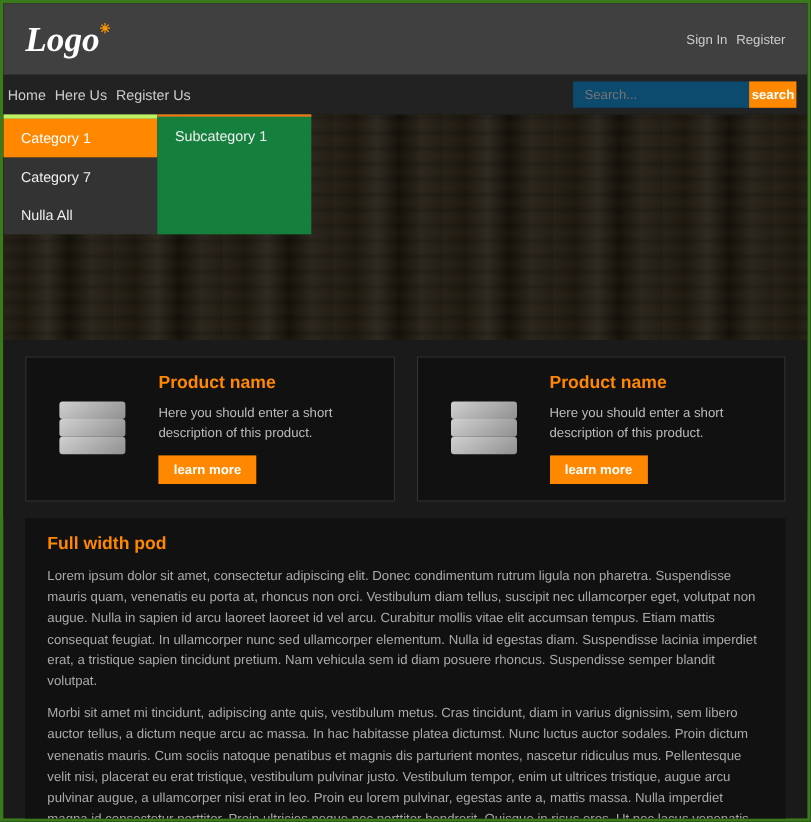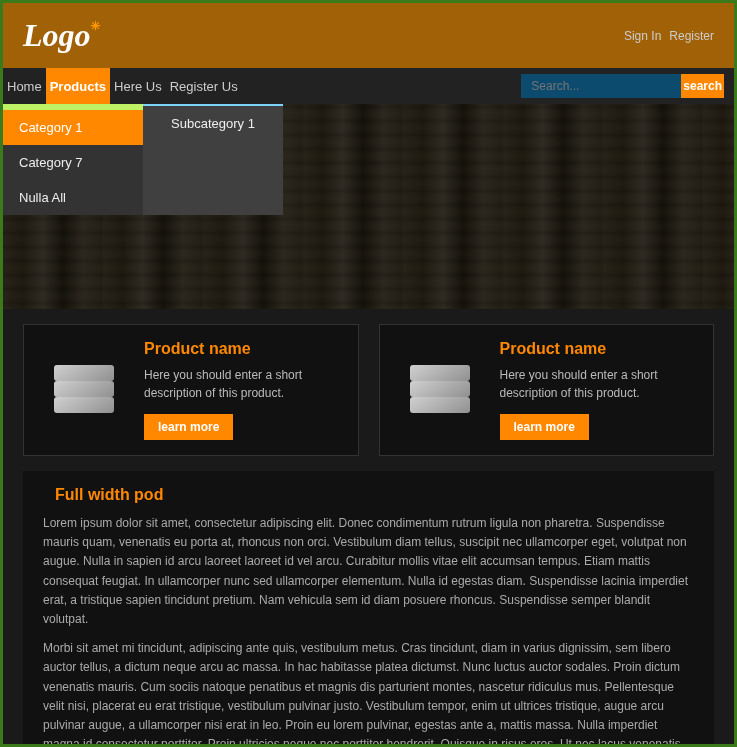--- a/index.html
+++ b/index.html
@@ -7,21 +7,21 @@
       width: 737px;
       height: 747px;
       background: #1a1a1a;
       font-family: Arial, Helvetica, sans-serif;
       overflow: hidden;
       border: 3px solid #3a7a1a;
     }
 
     
     .header {
-      background: #a16207;
+      background: #404040;
       padding: 10px 20px;
       display: flex;
       align-items: center;
       justify-content: space-between;
       height: 65px;
     }
     .logo-text {
       font-family: Georgia, serif;
       font-style: italic;
       font-size: 32px;
@@ -107,38 +107,37 @@
     .dropdown-wrapper {
       position: absolute;
       top: 36px;
       left: 0;
       display: flex;
       z-index: 200;
     }
     .dropdown-col1 {
       background: #333;
       width: 140px;
-      border-top: 6px solid #bef264;
+      border-top: 4px solid #bef264;
     }
     .dropdown-col1 .dd-item {
       padding: 10px 16px;
       color: #eee;
       font-size: 13px;
       cursor: pointer;
       display: block;
     }
     .dropdown-col1 .dd-item.active {
       background: #ff8800;
       color: #fff;
     }
     .dropdown-col2 {
-      background: #404040;
+      background: #15803d;
       width: 140px;
-      border-top: 2px solid #7dd3fc;
-      text-align: center;
+      border-top: 2px solid #f97316;
     }
     .dropdown-col2 .dd-item {
       padding: 10px 16px;
       color: #eee;
       font-size: 13px;
       cursor: pointer;
       display: block;
     }
 
     
@@ -243,21 +242,20 @@
     .full-pod {
       background: #111;
       margin: 0 20px 10px 20px;
       padding: 15px 20px;
     }
     .full-pod-title {
       color: #ff8800;
       font-size: 16px;
       font-weight: bold;
       margin-bottom: 10px;
-      margin-left: 12px;
     }
     .full-pod p {
       color: #aaa;
       font-size: 12px;
       line-height: 1.6;
       margin-bottom: 10px;
     }
   </style>
 </head>
 <body>
@@ -267,21 +265,20 @@
   <div class="header-links">
     <a href="#">Sign In</a>
     <span> </span>
     <a href="#">Register</a>
   </div>
 </div>
 
 <div class="nav-bar">
   <div class="nav-links">
     <a href="#">Home</a>
-    <a href="#" class="active">Products</a>
     <a href="#">Here Us</a>
     <a href="#">Register Us</a>
   </div>
   <div class="nav-search">
     <input type="text" placeholder="Search..." style="">
     <button>search</button>
   </div>
 
   <div class="dropdown-wrapper">
     <div class="dropdown-col1">

